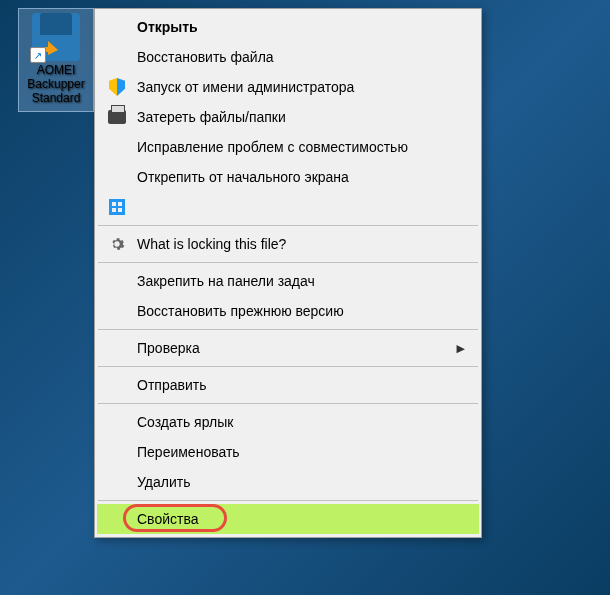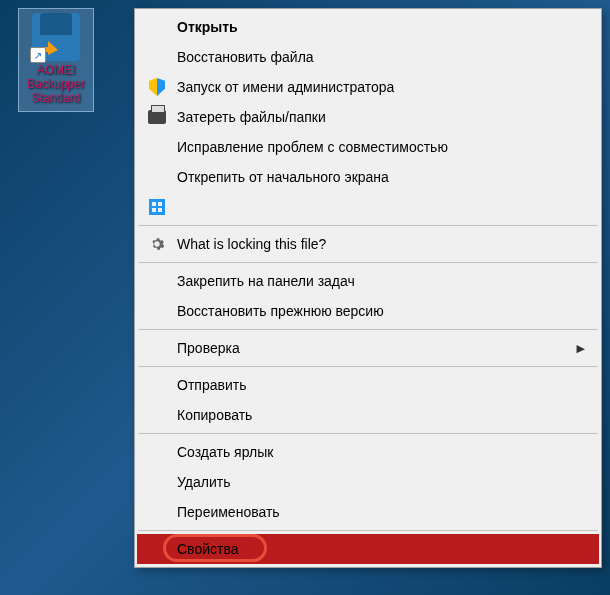--- a/index.html
+++ b/index.html
@@ -63,51 +63,50 @@
       background: white;
       border: 1px solid #888;
       border-radius: 2px;
       display: flex;
       align-items: center;
       justify-content: center;
       font-size: 10px;
       color: #0066cc;
     }
     .icon-label {
-      color: #be185d;
+      color: #000000;
       font-size: 12px;
       line-height: 14px;
       text-shadow: 1px 1px 2px rgba(0,0,0,0.8);
       word-wrap: break-word;
     }
     .context-menu {
       position: absolute;
       top: 8px;
       left: 94px;
-      width: 468px;
+      width: 388px;
       background: #f0f0f0;
       border: 1px solid #a0a0a0;
       box-shadow: 3px 3px 8px rgba(0,0,0,0.3);
       padding: 3px 2px;
-      margin-left: 40px;
     }
     .menu-item {
       display: flex;
       align-items: center;
       height: 30px;
       padding: 0 34px 0 40px;
       color: #000;
       cursor: default;
       position: relative;
     }
     .menu-item.bold {
       font-weight: 600;
     }
     .menu-item.highlighted {
-      background: #b91c1c;
+      background: #bef264;
     }
     .menu-item-icon {
       position: absolute;
       left: 10px;
       width: 20px;
       height: 20px;
       display: flex;
       align-items: center;
       justify-content: center;
     }
@@ -233,31 +232,28 @@
   </div>
   <div class="menu-separator"></div>
   <div class="menu-item">
     <span>Проверка</span>
     <span class="submenu-arrow">▶</span>
   </div>
   <div class="menu-separator"></div>
   <div class="menu-item">
     <span>Отправить</span>
   </div>
-  <div class="menu-item">
-    <span>Копировать</span>
-  </div>
   <div class="menu-separator"></div>
   <div class="menu-item">
     <span>Создать ярлык</span>
   </div>
   <div class="menu-item">
+    <span>Переименовать</span>
+  </div>
+  <div class="menu-item">
     <span>Удалить</span>
-  </div>
-  <div class="menu-item">
-    <span>Переименовать</span>
   </div>
   <div class="menu-separator"></div>
   <div class="menu-item highlighted" style="position:relative;">
     <span>Свойства</span>
     <div class="highlight-oval" style="left:26px; top:0px; width:104px; height:28px;"></div>
   </div>
 </div>
 
 </body></html>

